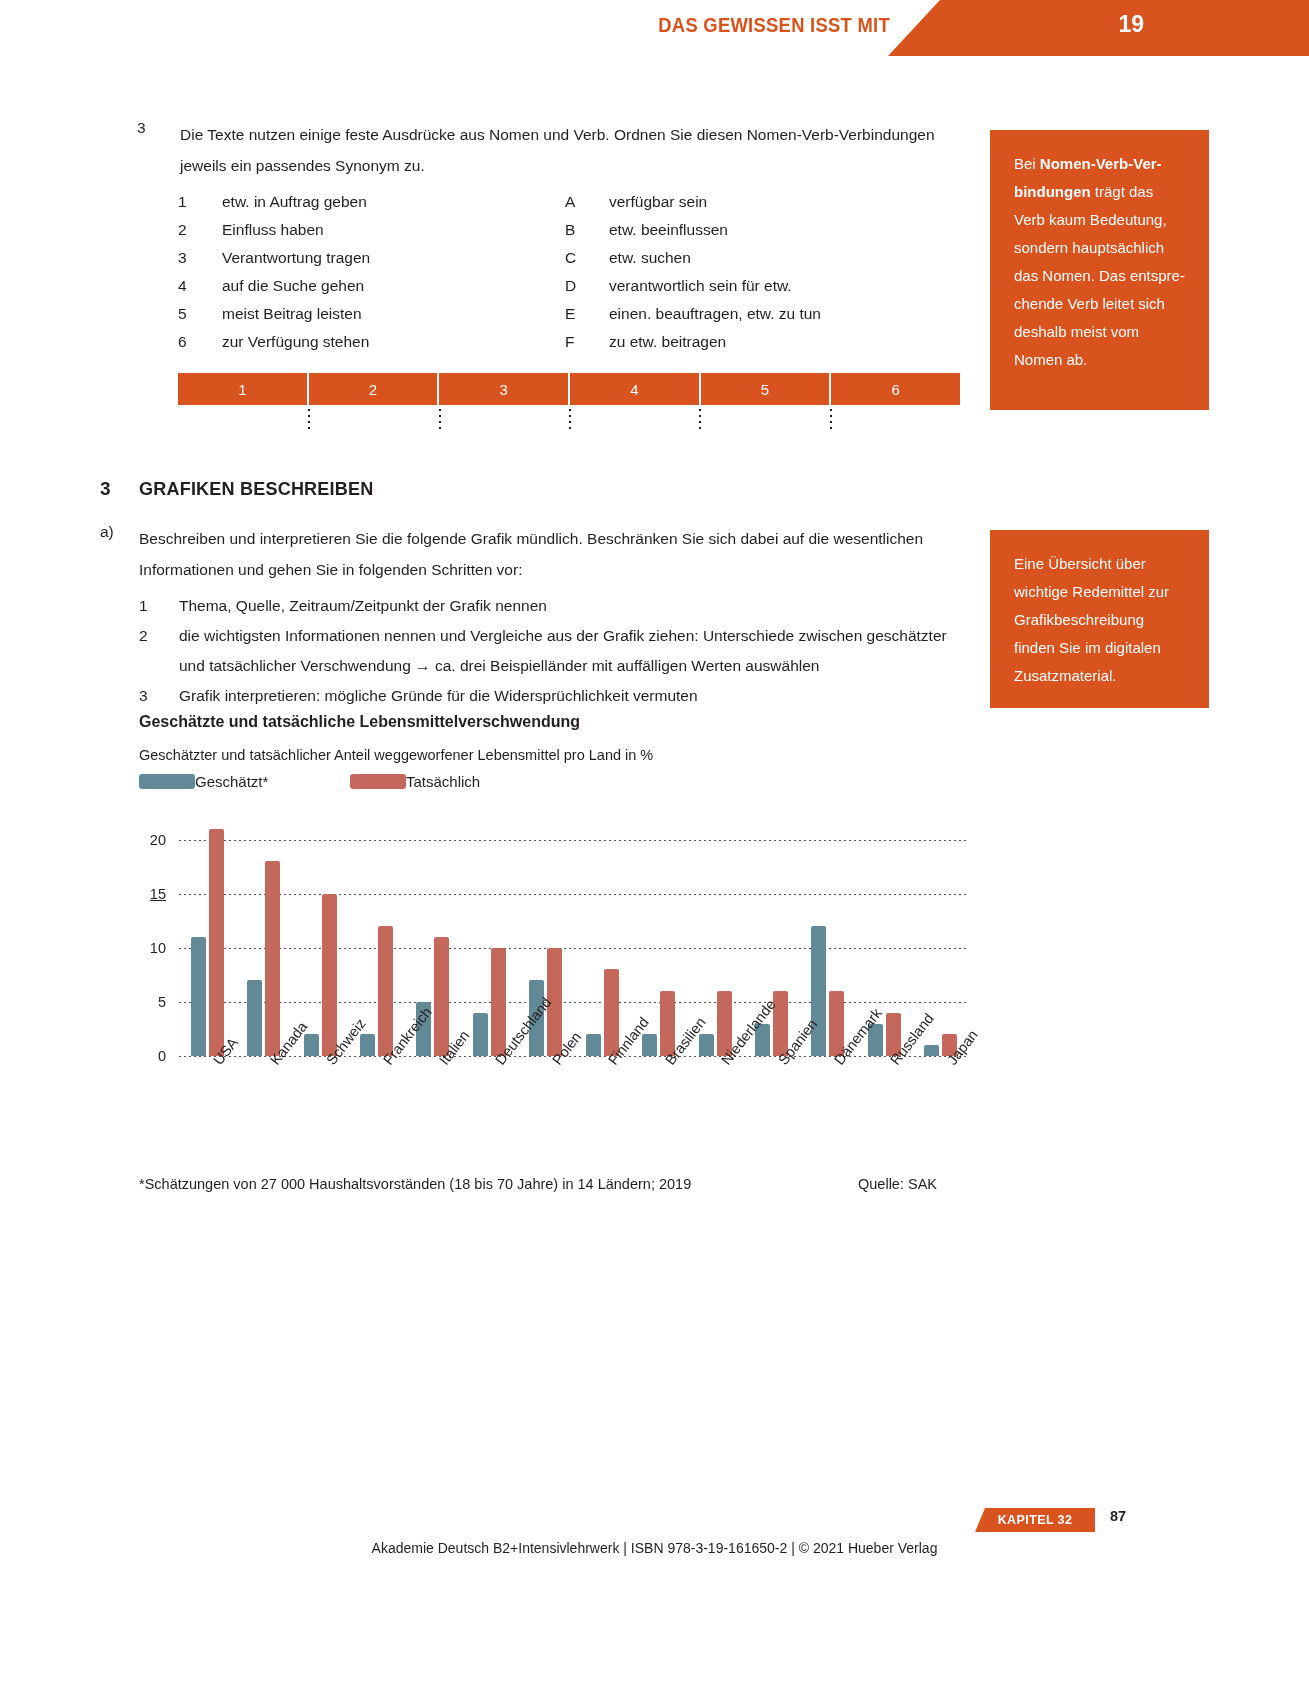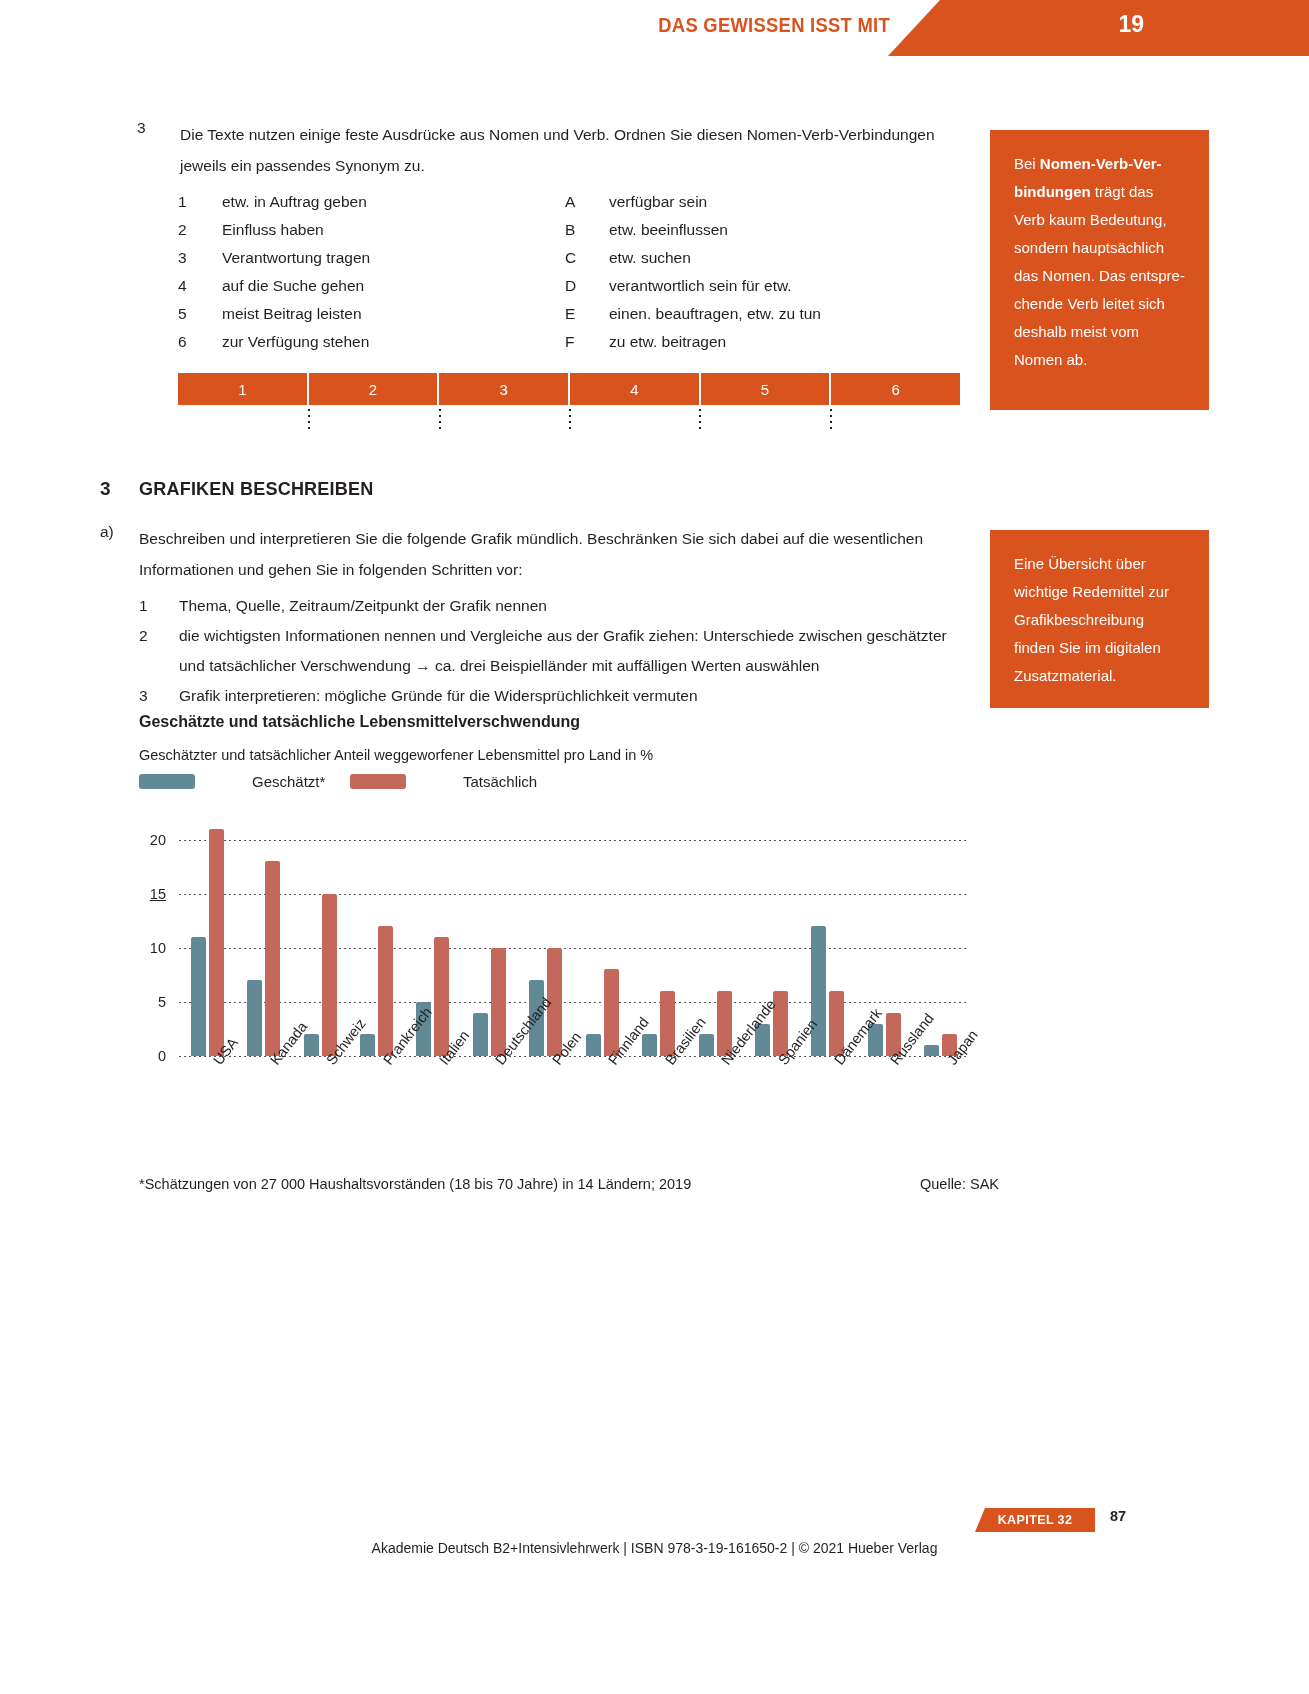--- a/index.html
+++ b/index.html
@@ -199,21 +199,21 @@
     font-size: 15px;
   }
   .legend-item { display: flex; align-items: center; }
   .legend-item:first-child { width: 211px; }
   .legend-swatch {
     width: 56px;
     height: 15px;
     border-radius: 3px;
     margin-right: 0;
   }
-  .legend-label { margin-left: 57px; }
+  .legend-label { }
 
   .plot-area {
     position: absolute;
     top: 818px;
     left: 139px;
     width: 830px;
     height: 238px;
   }
   .y-axis-labels {
     position: absolute;
@@ -269,21 +269,21 @@
 
   .chart-footnote {
     position: absolute;
     top: 1176px;
     left: 139px;
     font-size: 14.5px;
   }
   .chart-source {
     position: absolute;
     top: 1176px;
-    left: 739px;
+    left: 677px;
     width: 260px;
     text-align: right;
     font-size: 14.5px;
   }
 
   
   .footer-tag {
     position: absolute;
     top: 1508px;
     left: 975px;

